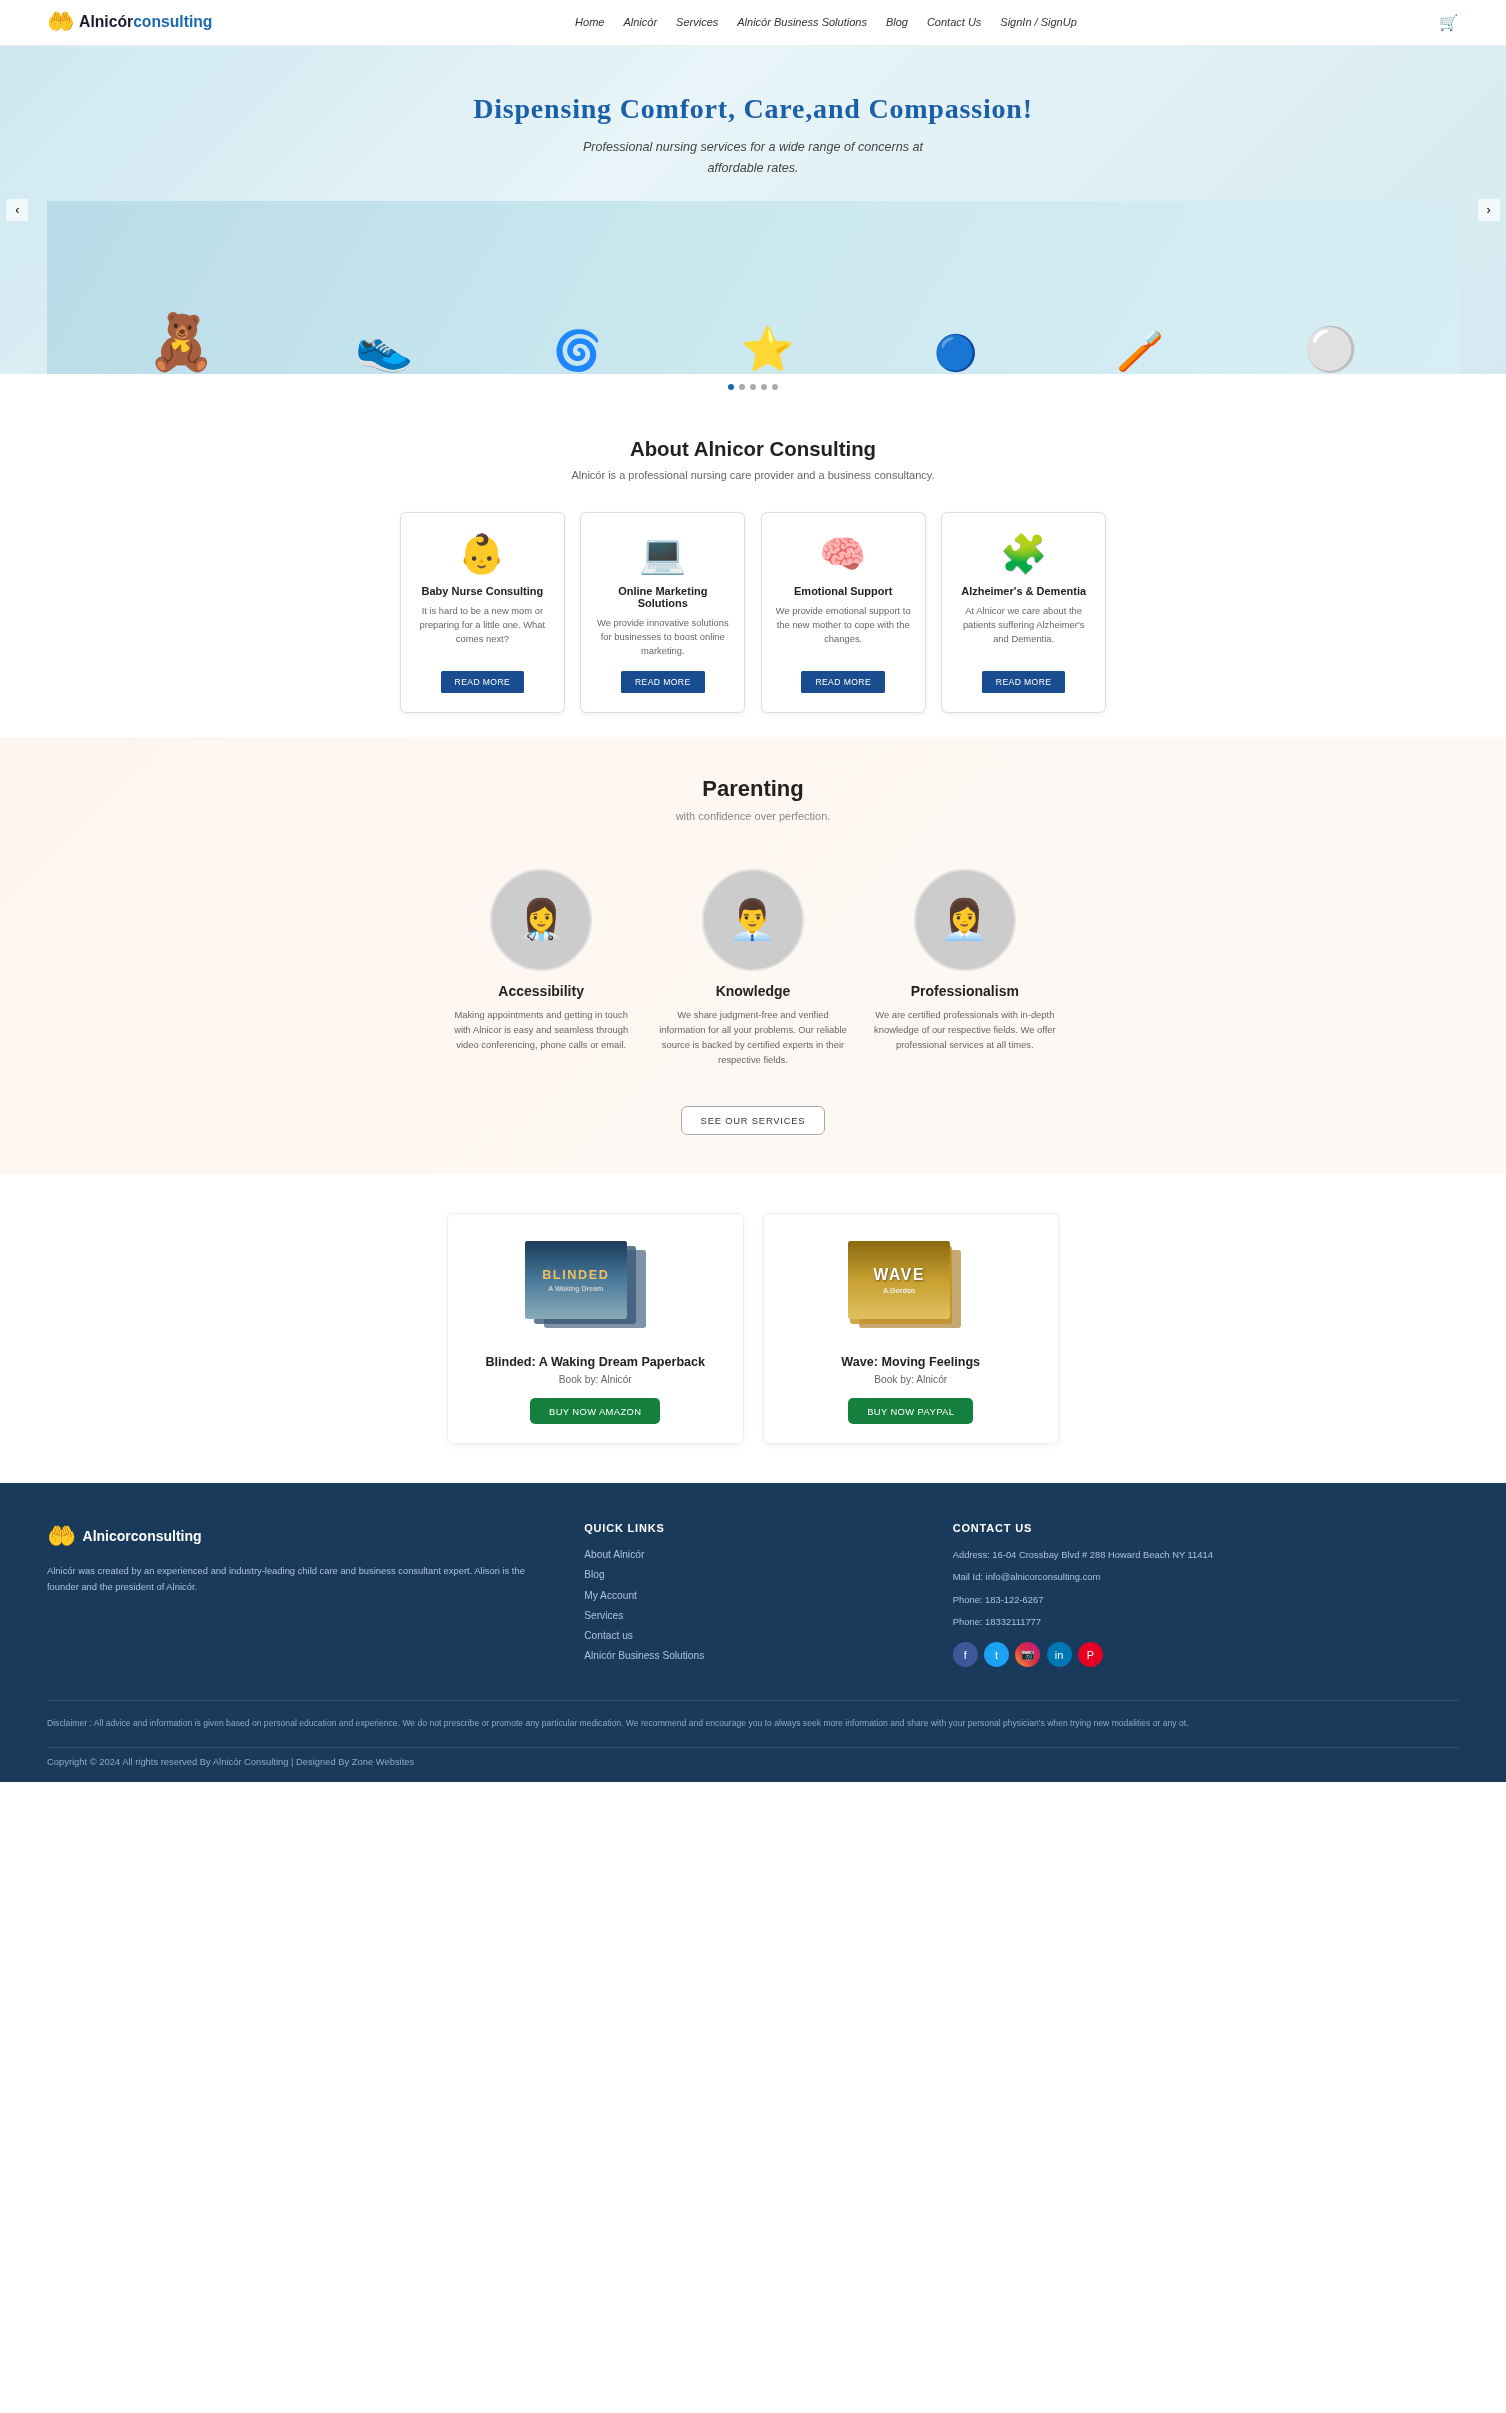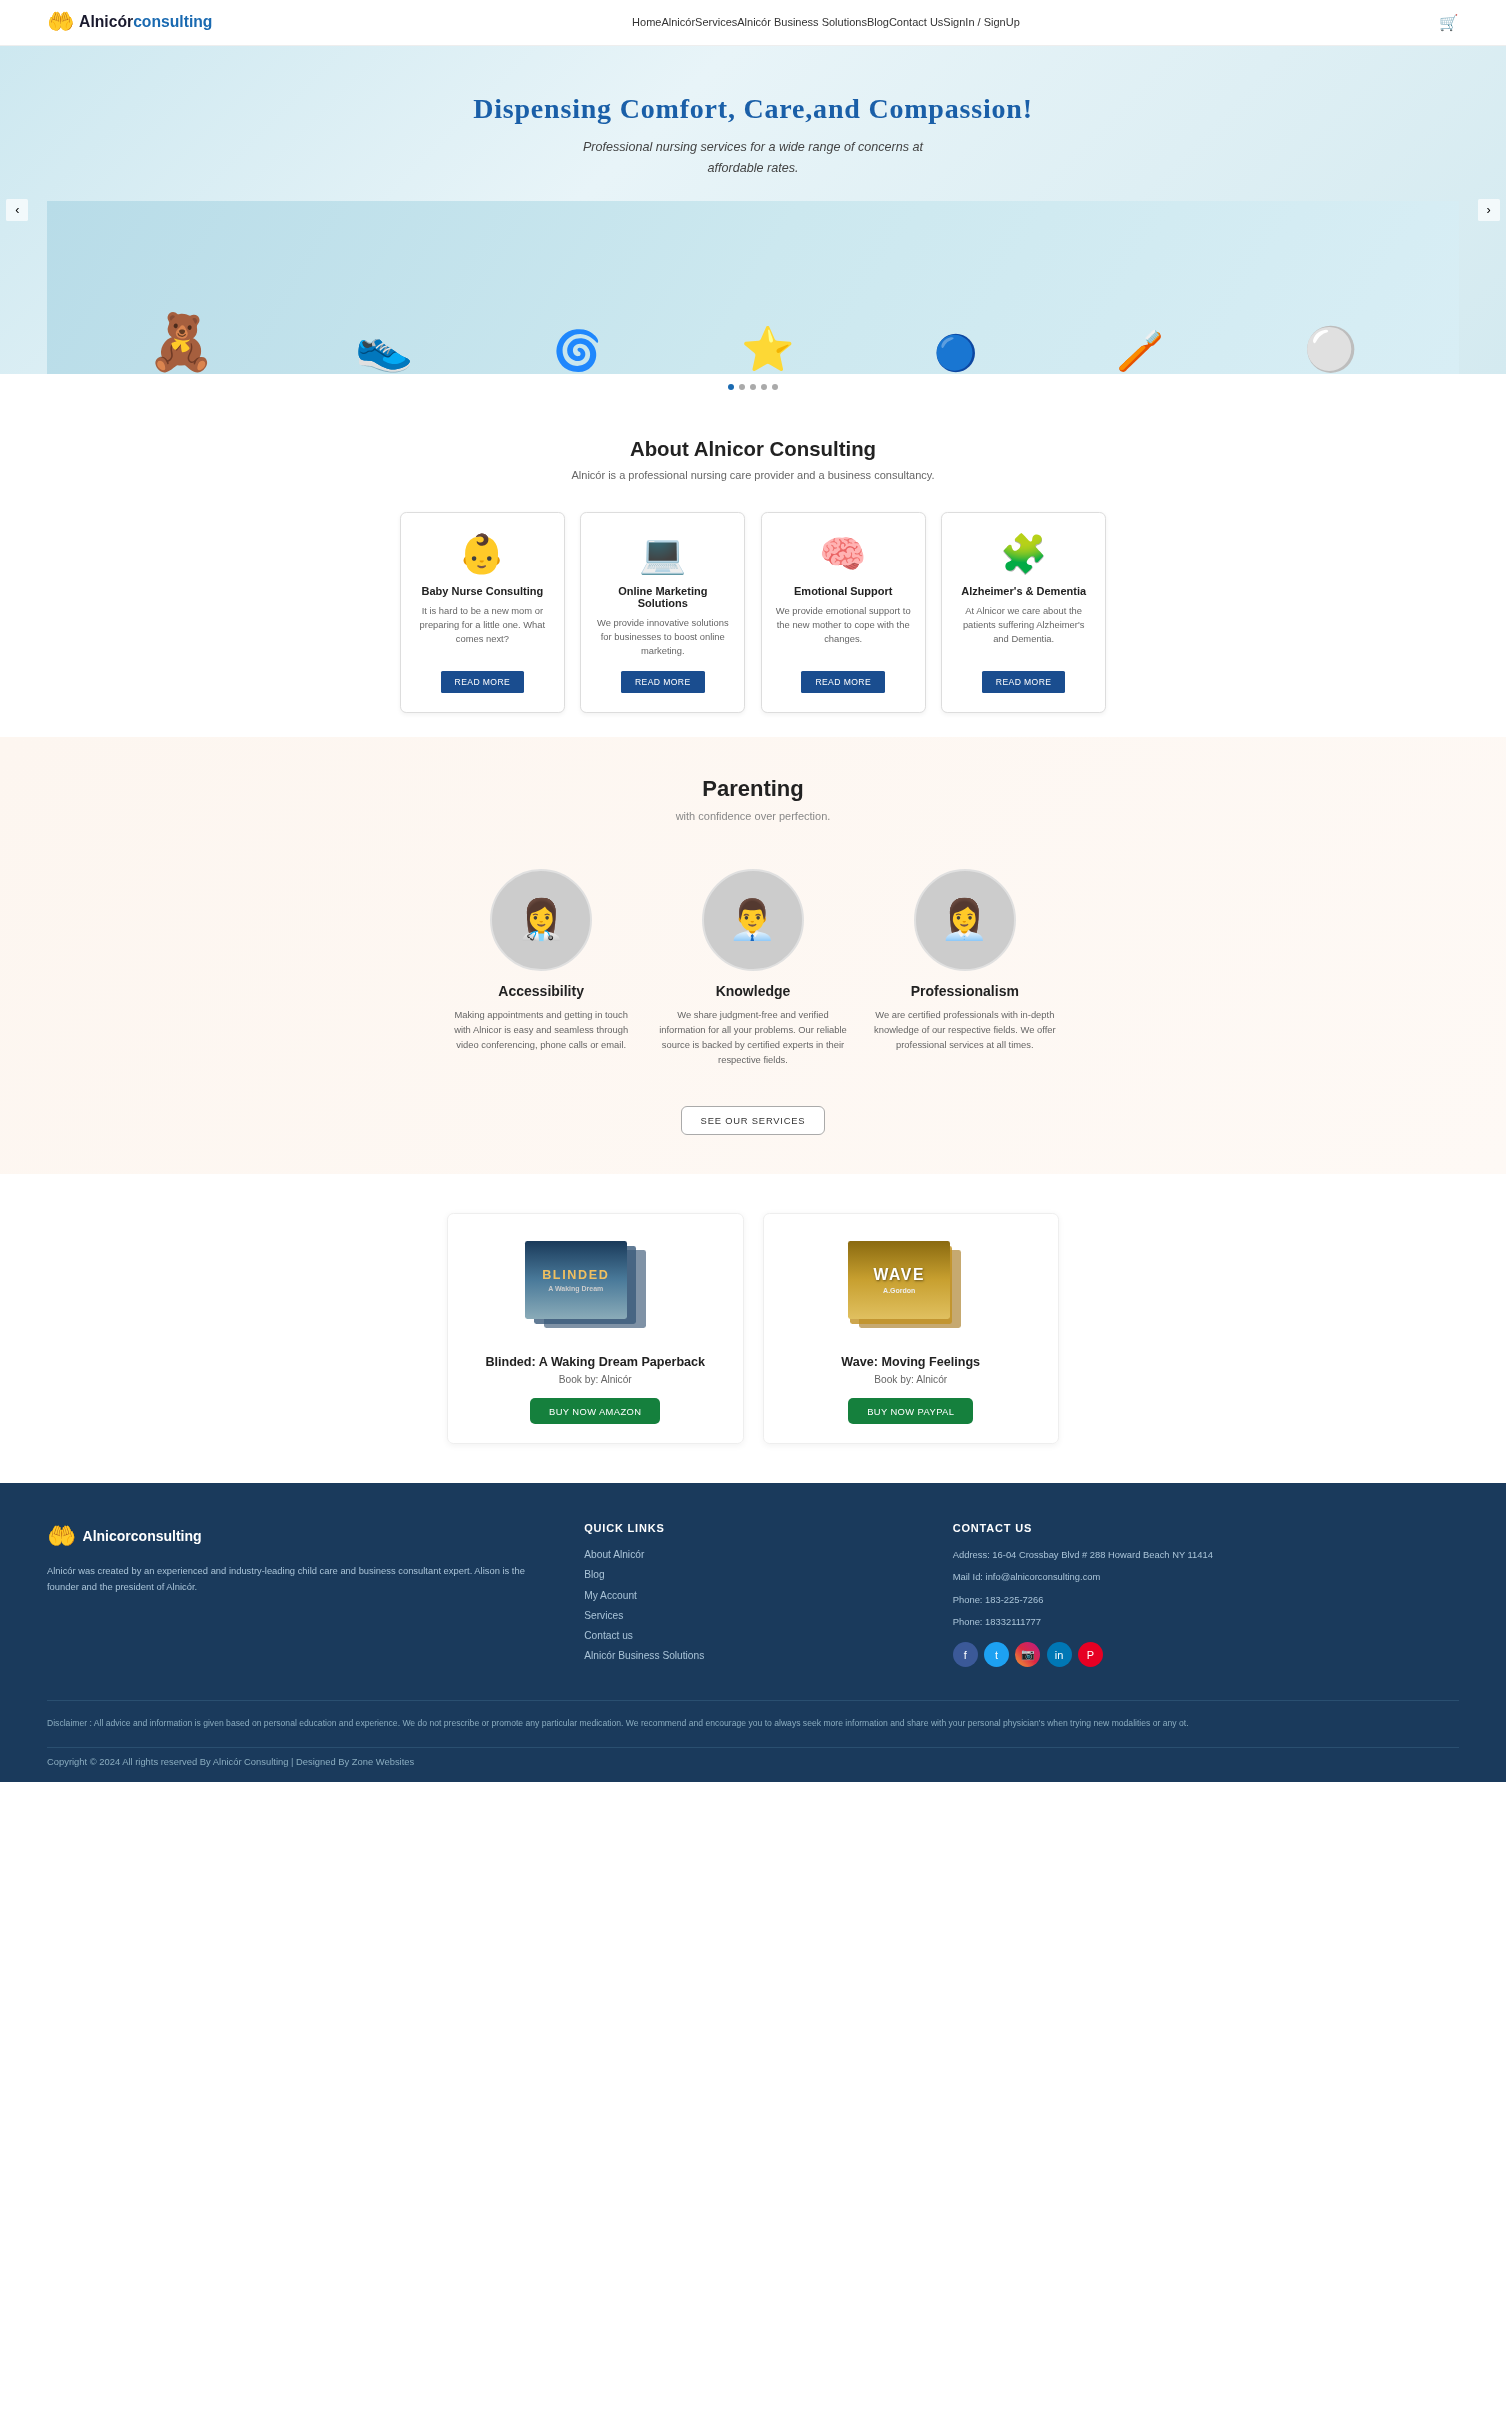--- a/index.html
+++ b/index.html
@@ -19,21 +19,21 @@
     }
     .logo {
       display: flex;
       align-items: center;
       gap: 4.7px;
       text-decoration: none;
     }
     .logo-icon { font-size: 22px; }
     .logo-text span.alnicor { color: #1a1a2e; font-weight: bold; font-size: 15.7px; }
     .logo-text span.consulting { color: #1a6ab1; font-weight: bold; font-size: 15.7px; }
-    .nav-links { display: flex; list-style: none; align-items: center; }
+    .nav-links { display: flex; gap: 19px; list-style: none; align-items: center; font-style: italic; }
     .nav-links a { text-decoration: none; color: #333; font-size: 11px; }
     .cart-icon { font-size: 15.7px; cursor: pointer; }
 
     
     .hero {
       background: linear-gradient(135deg, #cde8f0 0%, #e8f4f8 40%, #d4eaf0 100%);
       padding: 47px 47px 0;
       text-align: center;
       position: relative;
       overflow: hidden;
@@ -440,21 +440,21 @@
         <li><a href="#">Services</a></li>
         <li><a href="#">Contact us</a></li>
         <li><a href="#">Alnicór Business Solutions</a></li>
       </ul>
     </div>
 
     <div>
       <div class="footer-col-title">CONTACT US</div>
       <p class="footer-contact-item">Address: 16-04 Crossbay Blvd # 288 Howard Beach NY 11414</p>
       <p class="footer-contact-item">Mail Id: info@alnicorconsulting.com</p>
-      <p class="footer-contact-item">Phone: 183-225-7266</p>
+      <p class="footer-contact-item">Phone: 183-122-6267</p>
       <p class="footer-contact-item">Phone: 18332111777</p>
       <div class="footer-social">
         <div class="social-icon social-fb">f</div>
         <div class="social-icon social-tw">t</div>
         <div class="social-icon social-ig">📷</div>
         <div class="social-icon social-li">in</div>
         <div class="social-icon social-pi">P</div>
       </div>
     </div>
   </div>

